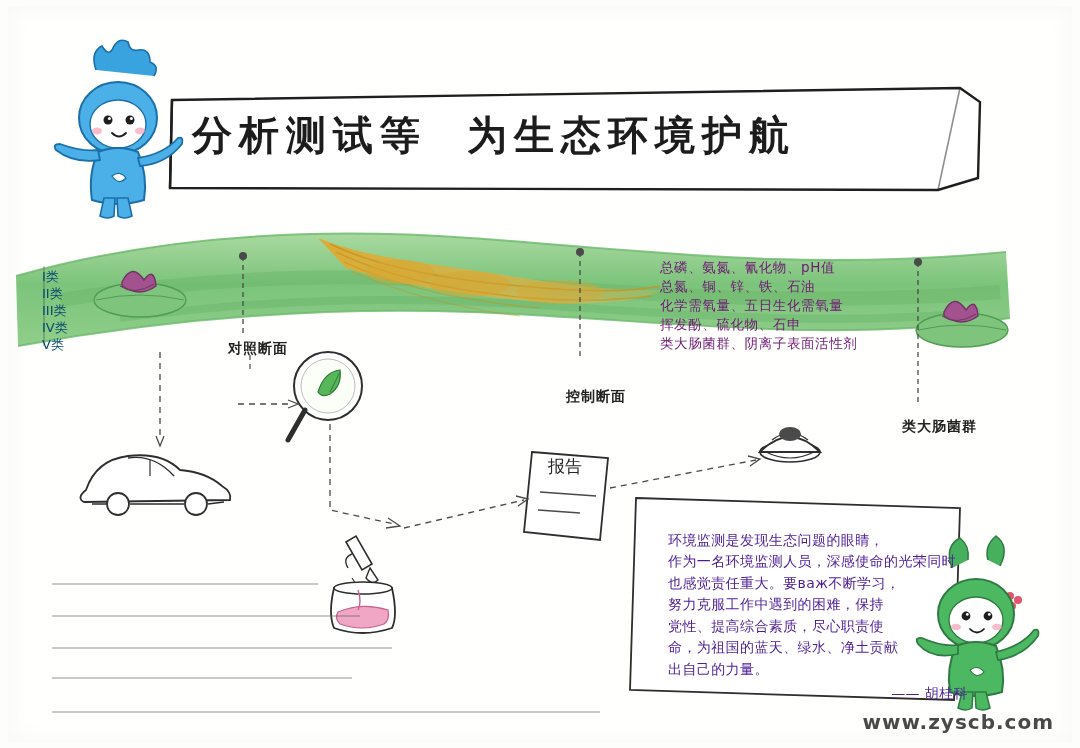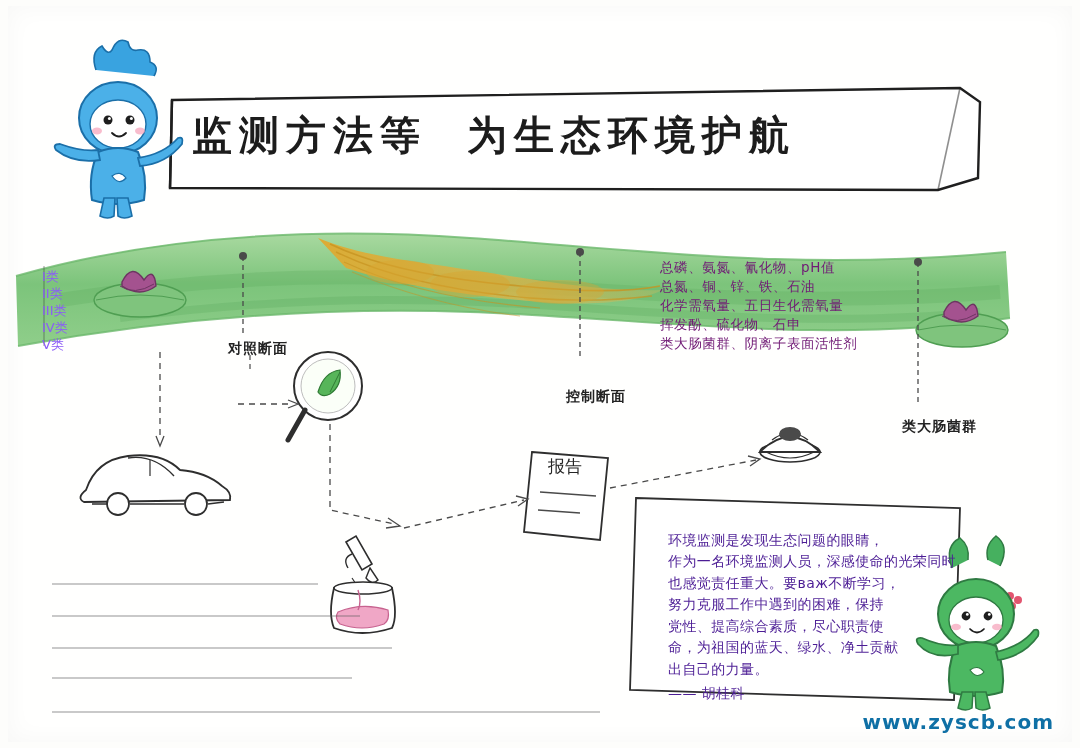--- a/index.html
+++ b/index.html
@@ -33,39 +33,39 @@
     letter-spacing:1px;
     margin-left:10px;
   }
   .param-list{
     position:absolute;left:660px;top:258px;width:300px;
     font-size:13.5px;line-height:19px;color:#701a75;
     letter-spacing:0.6px;white-space:pre-line;
   }
   .class-list{
     position:absolute;left:42px;top:268px;width:40px;
-    font-size:13px;line-height:17px;color:#8b5cf6;white-space:pre-line;
+    font-size:13px;line-height:17px;color:#0c4a6e;white-space:pre-line;
   }
   .steps{
     position:absolute;left:52px;top:558px;width:560px;
     font-size:14.5px;line-height:31px;color:#232323;
     letter-spacing:0.5px;white-space:pre-line;
   }
   .essay{
     position:absolute;left:668px;top:508px;width:300px;
     font-size:14px;line-height:21.5px;color:#4c1d95;
     letter-spacing:0.4px;white-space:pre-line;
   }
-  .essay .sign{display:block;margin-top:3px;}
+  .essay .sign{display:block;text-align:right;margin-top:3px;}
   .report-label{
     position:absolute;left:548px;top:455px;font-size:17px;color:#262626;
   }
   .watermark{
     position:absolute;right:26px;bottom:14px;
-    font-size:20px;color:#0369a1;font-weight:bold;
+    font-size:20px;color:#404040;font-weight:bold;
     font-family:"DejaVu Sans", sans-serif;
     letter-spacing:1px;opacity:.95;
   }
 </style>
 </head>
 <body>
 
 <div id="poster">
   <div class="paper-edge"></div>
 
@@ -255,21 +255,21 @@
       <path d="M956,646 q20,-8 40,0 q10,24 6,46 q-26,8 -52,0 q-4,-24 6,-46 Z" fill="#4cb862" stroke="#2f7a42" stroke-width="2"></path>
       <path d="M958,654 q-26,6 -40,-10 q-4,-7 4,-6 q20,9 36,7 Z" fill="#4cb862" stroke="#2f7a42" stroke-width="1.7"></path>
       <path d="M996,652 q26,-6 38,-22 q6,-2 4,6 q-14,20 -40,24 Z" fill="#4cb862" stroke="#2f7a42" stroke-width="1.7"></path>
       <path d="M962,692 l-4,16 q8,4 14,0 l1,-16 Z" fill="#4cb862" stroke="#2f7a42" stroke-width="1.5"></path>
       <path d="M986,692 l4,16 q-8,4 -14,0 l-1,-16 Z" fill="#4cb862" stroke="#2f7a42" stroke-width="1.5"></path>
       <path d="M970,670 q8,-6 14,2 q-7,8 -14,-2 Z" fill="#ffffff" stroke="#2f7a42" stroke-width="1.1"></path>
     </g>
   </svg>
 
   <div id="title">
-    <span>监测方法等</span><span class="gap"></span><span>为生态环境护航</span>
+    <span>分析测试等</span><span class="gap"></span><span>为生态环境护航</span>
   </div>
 
   <div class="class-list">I类
 II类
 III类
 IV类
 V类</div>
 
   <div class="label" style="left:218px;top:340px;">对照断面</div>
   <div class="label" style="left:556px;top:388px;">控制断面</div>

